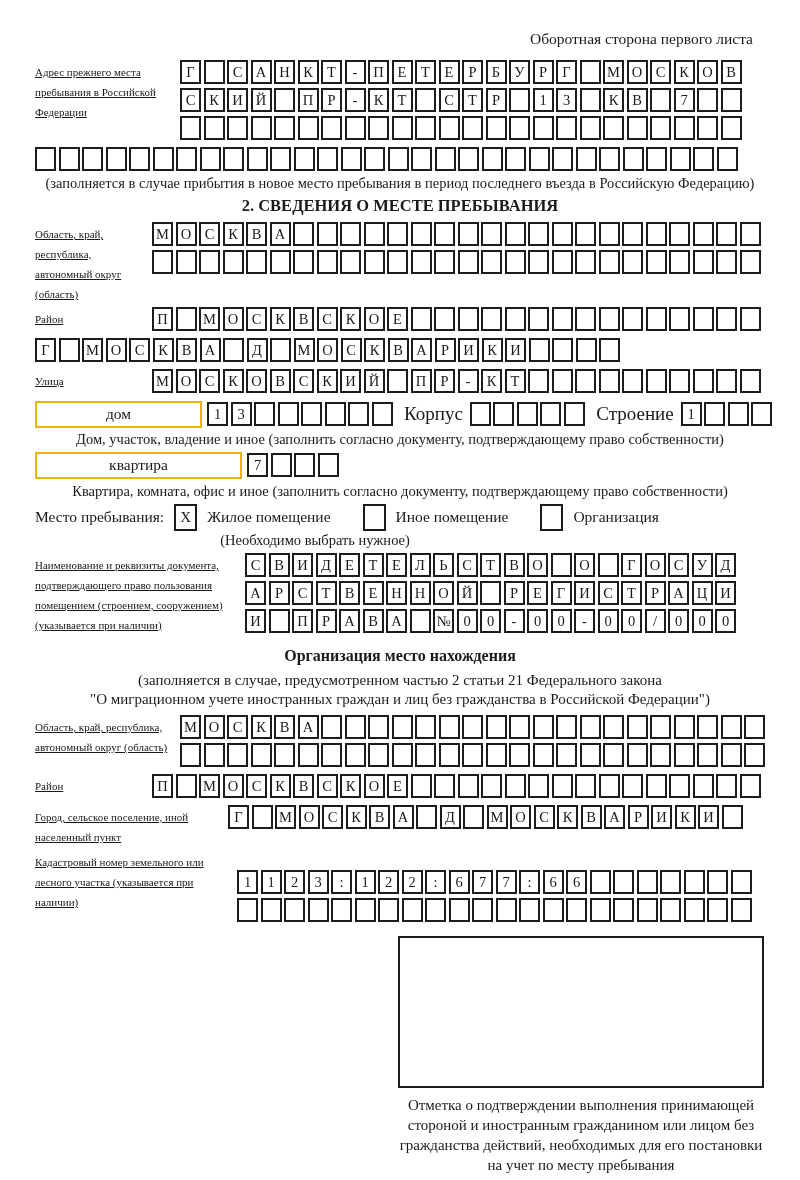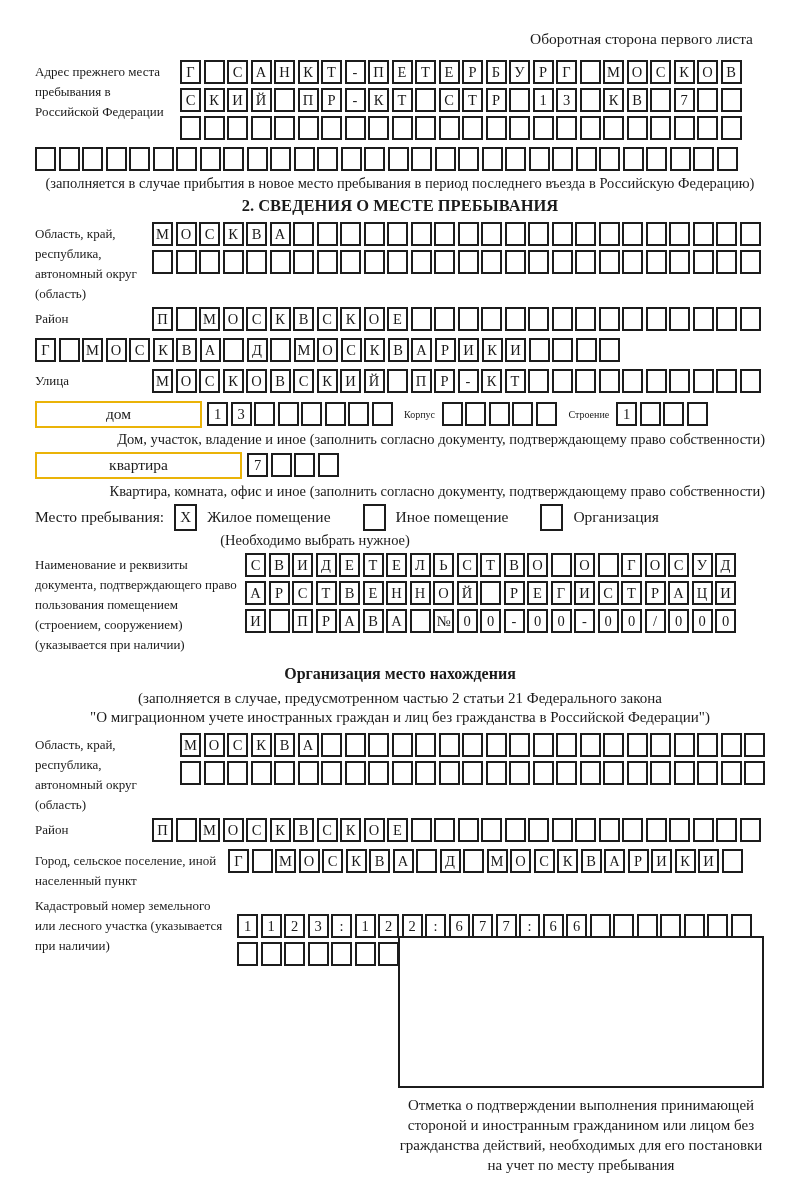--- a/index.html
+++ b/index.html
@@ -6,49 +6,49 @@
   html,body { background:#fff; }
   .page {
     position:relative; width:800px; height:1180px; margin:16px auto;
     background:#fff; color:#1a1a1a;
     font-family:"Liberation Serif","DejaVu Serif",serif;
     padding:0 35px; overflow:hidden;
   }
   .corner-note { padding-top:14px; text-align:right; font-size:15.5px; padding-right:12px; }
 
   .field { display:flex; align-items:flex-start; margin-bottom:3px; }
-  .label { font-size:13px; line-height:20px; padding-top:2px; padding-right:8px; }
+  .label { font-size:11px; line-height:20px; padding-top:2px; padding-right:8px;text-decoration:underline; }
   .lw117{ flex:0 0 117px; width:117px; }
   .lw140{ flex:0 0 140px; width:140px; }
   .lw145{ flex:0 0 145px; width:145px; }
   .lw193{ flex:0 0 193px; width:193px; }
   .lw202{ flex:0 0 202px; width:202px; }
   .lw210{ flex:0 0 210px; width:210px; }
 
   .rows { display:flex; flex-direction:column; }
   .boxrow { display:flex; height:24px; margin-bottom:4px; }
   .cell {
     flex:0 0 21px; width:21px; height:24px; border:2px solid #1c1c1c;
     margin-right:2.5px; display:flex; align-items:center; justify-content:center;
     font-size:14.5px; line-height:1; background:#fff;
   }
   .offset1 { margin-top:20px; }
   .fullrow { margin-top:2px; }
 
   .caption { font-size:14.5px; line-height:17px; text-align:center; margin-bottom:2px; }
-  .caption.left { text-align:right; }
+  .caption.left { text-align:center; }
   .h2 { font-size:16.5px; font-weight:bold; text-align:center; margin:4px 0 6px 0; }
   .h3 { font-size:16px; font-weight:bold; text-align:center; margin:10px 0 6px 0; }
   .note2 { font-size:15px; line-height:19px; text-align:center; margin-bottom:6px; }
 
   .houserow { display:flex; align-items:center; height:28px; margin-bottom:3px; }
   .widebox { height:27px; border:2px solid #eab308; display:flex; align-items:center; justify-content:center; font-size:15.5px; }
   .wb167 { flex:0 0 167px; width:167px; margin-right:5px; }
   .wb207 { flex:0 0 207px; width:207px; margin-right:5px; }
-  .inline-label { font-size:10px; margin:0 7px 0 9px; white-space:nowrap; }
+  .inline-label { font-size:19px; margin:0 7px 0 9px; white-space:nowrap; }
   .houserow .boxrow, .aptrow .boxrow { margin-bottom:0; }
   .aptrow { display:flex; align-items:center; height:30px; margin-bottom:3px;text-align:center; }
 
   .stayrow { display:flex; align-items:center; height:30px; font-size:15.5px; margin-top:2px; }
   .checkbox { flex:0 0 23px; width:23px; height:27px; border:2px solid #1c1c1c; display:flex; align-items:center; justify-content:center; font-size:15px; margin:0 10px; }
   .opt-gap { margin-right:22px; }
 
   .stamp { position:absolute; left:398px; top:920px; width:366px; }
   .stamp-box { width:366px; height:152px; border:2px solid #1c1c1c; background:#fff; }
   .stamp-caption { margin-top:7px; font-size:15px; line-height:20px; text-align:center; }

